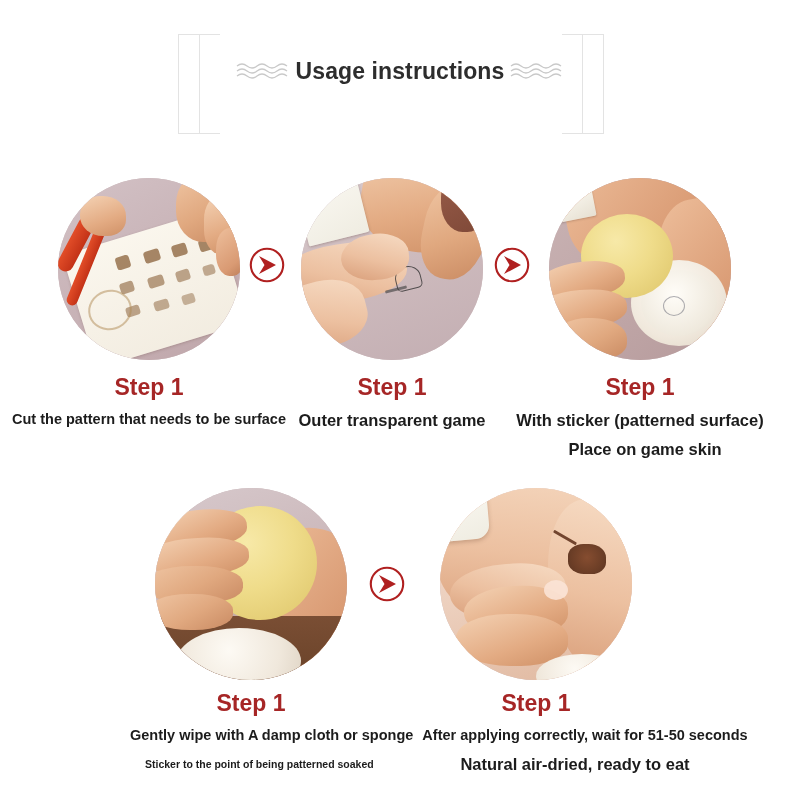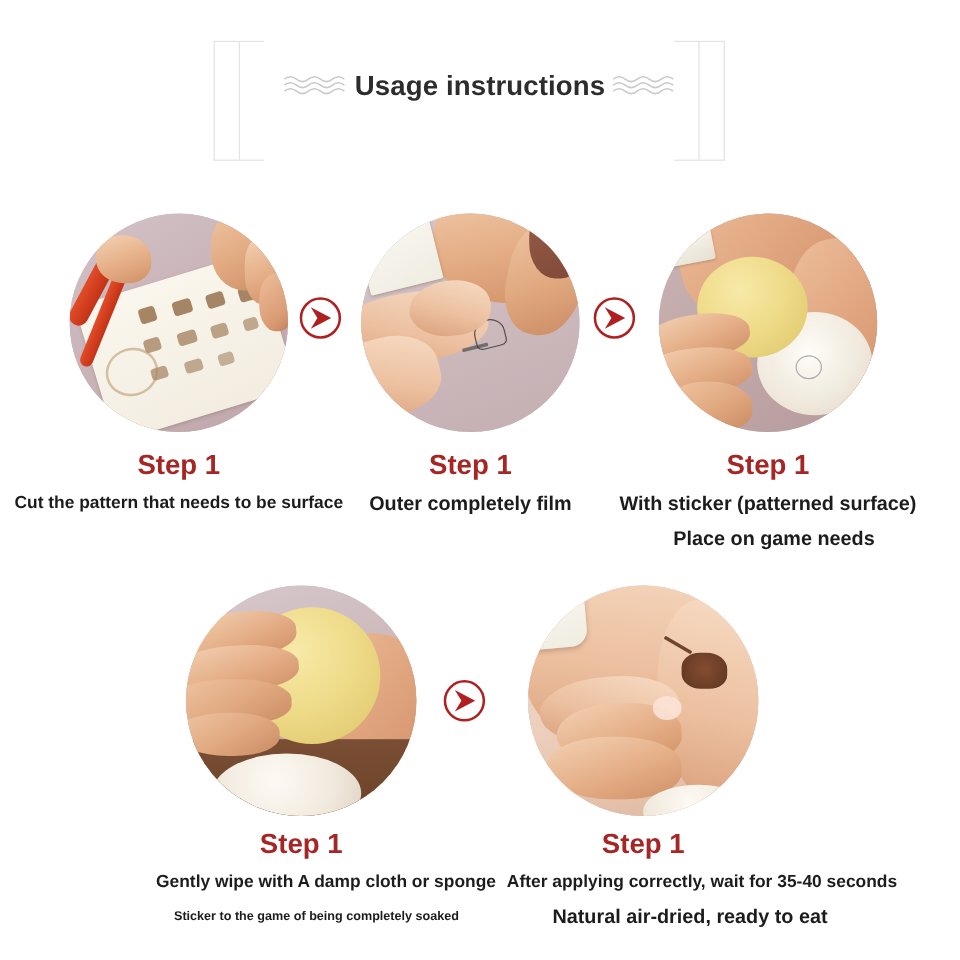--- a/index.html
+++ b/index.html
@@ -234,21 +234,21 @@
     <div class="blob" style="left:140px; top:-10px; width:48px; height:64px; border-radius:45%; background:linear-gradient(150deg,#8a4a3a,#6d382b); opacity:.85;"></div>
 
     <div class="film" style="left:78px; top:70px; width:62px; height:62px; transform:rotate(-14deg); border-radius:2px; box-shadow:0 1px 3px rgba(80,50,40,.3);"></div>
     <div class="motif" style="left:94px; top:88px; width:24px; height:22px; border-radius:50% 50% 20% 20%; background:none; border:1.6px solid #2a2a2a; opacity:.75; transform:rotate(-14deg);"></div>
     <div class="motif" style="left:84px; top:110px; width:22px; height:3px; background:#3a3a3a; opacity:.6; transform:rotate(-14deg);"></div>
 
     <div class="blob skin-d" style="left:40px; top:56px; width:68px; height:46px; border-radius:50% 46% 44% 50%; transform:rotate(-6deg);"></div>
   </div>
 </div>
 <div class="step-label" style="left:301px; top:374px; width:182px;">Step 1</div>
-<div class="caption cap-lg" style="left:297px; top:411px; width:190px;">Outer completely film</div>
+<div class="caption cap-lg" style="left:297px; top:411px; width:190px;">Outer transparent game</div>
 
 <div class="arrow" style="left:493px; top:246px;">
   <svg width="38" height="38" viewBox="0 0 38 38">
     <circle cx="19" cy="19" r="16.2" fill="none" stroke="#b02020" stroke-width="2.1"></circle>
     <path d="M11 10 L28 19 L11 28 L16.5 19 Z" fill="#b02020"></path>
   </svg>
 </div>
 
 <div class="photo" style="left:549px; top:178px; width:182px; height:182px;">
   <div class="scene bg-mauve3">
@@ -264,21 +264,21 @@
 
     <div class="blob sponge" style="left:32px; top:36px; width:92px; height:84px;"></div>
 
     <div class="blob skin-b" style="left:-10px; top:84px; width:86px; height:36px; border-radius:50% 44% 44% 50%; transform:rotate(-6deg);"></div>
     <div class="blob skin-b" style="left:-14px; top:112px; width:92px; height:38px; border-radius:50% 44% 44% 50%; transform:rotate(-4deg);"></div>
     <div class="blob skin-a" style="left:6px; top:140px; width:72px; height:42px; border-radius:46% 48% 40% 44%;"></div>
   </div>
 </div>
 <div class="step-label" style="left:549px; top:374px; width:182px;">Step 1</div>
 <div class="caption cap-lg" style="left:490px; top:411px; width:300px;">With sticker (patterned surface)</div>
-<div class="caption cap-lg" style="left:520px; top:440px; width:250px;">Place on game needs</div>
+<div class="caption cap-lg" style="left:520px; top:440px; width:250px;">Place on game skin</div>
 
 <div class="photo" style="left:155px; top:488px; width:192px; height:192px;">
   <div class="scene" style="background:linear-gradient(160deg,#d7c9cc 0%,#cdbabd 40%,#b98f74 100%);">
 
     <div class="blob skin-c" style="left:88px; top:40px; width:130px; height:138px; border-radius:44% 48% 42% 46%; transform:rotate(-10deg);"></div>
     <div class="rect" style="left:0; top:128px; width:192px; height:64px; background:linear-gradient(180deg,#7a4e34,#6a4329);"></div>
 
     <div class="blob bowl" style="left:22px; top:140px; width:124px; height:66px;"></div>
 
     <div class="blob sponge" style="left:48px; top:18px; width:114px; height:114px;"></div>
@@ -286,21 +286,21 @@
     <div class="paper" style="left:120px; top:72px; width:34px; height:54px; transform:rotate(-6deg); border-radius:2px; box-shadow:0 1px 2px rgba(80,50,40,.3);"></div>
 
     <div class="blob skin-b" style="left:-4px; top:22px; width:96px; height:38px; border-radius:48% 44% 44% 50%; transform:rotate(-5deg);"></div>
     <div class="blob skin-b" style="left:-10px; top:50px; width:104px; height:38px; border-radius:48% 44% 44% 50%; transform:rotate(-3deg);"></div>
     <div class="blob skin-a" style="left:-12px; top:78px; width:100px; height:38px; border-radius:48% 44% 44% 50%;"></div>
     <div class="blob skin-a" style="left:-8px; top:106px; width:86px; height:36px; border-radius:48% 44% 44% 50%;"></div>
   </div>
 </div>
 <div class="step-label" style="left:155px; top:690px; width:192px;">Step 1</div>
 <div class="caption cap-md" style="left:130px; top:727px; width:250px;">Gently wipe with A damp cloth or sponge</div>
-<div class="caption cap-sm" style="left:145px; top:758px; width:220px;">Sticker to the game of being completely soaked</div>
+<div class="caption cap-sm" style="left:145px; top:758px; width:220px;">Sticker to the point of being patterned soaked</div>
 
 <div class="arrow" style="left:368px; top:565px;">
   <svg width="38" height="38" viewBox="0 0 38 38">
     <circle cx="19" cy="19" r="16.2" fill="none" stroke="#b02020" stroke-width="2.1"></circle>
     <path d="M11 10 L28 19 L11 28 L16.5 19 Z" fill="#b02020"></path>
   </svg>
 </div>
 
 <div class="photo" style="left:440px; top:488px; width:192px; height:192px;">
   <div class="scene" style="background:linear-gradient(165deg,#f3ddd2 0%,#eccfbd 50%,#e0b89f 100%);">
@@ -315,14 +315,14 @@
 
     <div class="blob skin-d" style="left:10px; top:76px; width:116px; height:56px; border-radius:48% 44% 44% 50%; transform:rotate(-4deg);"></div>
     <div class="blob skin-b" style="left:24px; top:98px; width:104px; height:52px; border-radius:48% 44% 44% 50%; transform:rotate(-2deg);"></div>
     <div class="blob skin-b" style="left:16px; top:126px; width:112px; height:52px; border-radius:46% 46% 42% 48%;"></div>
     <div class="blob" style="left:104px; top:92px; width:24px; height:20px; border-radius:50%; background:#fbe3d6; opacity:.9;"></div>
 
     <div class="blob bowl" style="left:96px; top:166px; width:92px; height:44px;"></div>
   </div>
 </div>
 <div class="step-label" style="left:440px; top:690px; width:192px;">Step 1</div>
-<div class="caption cap-md" style="left:375px; top:727px; width:420px;">After applying correctly, wait for 35-40 seconds</div>
+<div class="caption cap-md" style="left:375px; top:727px; width:420px;">After applying correctly, wait for 51-50 seconds</div>
 <div class="caption cap-lg" style="left:410px; top:755px; width:330px;">Natural air-dried, ready to eat</div>
 
 </body></html>

